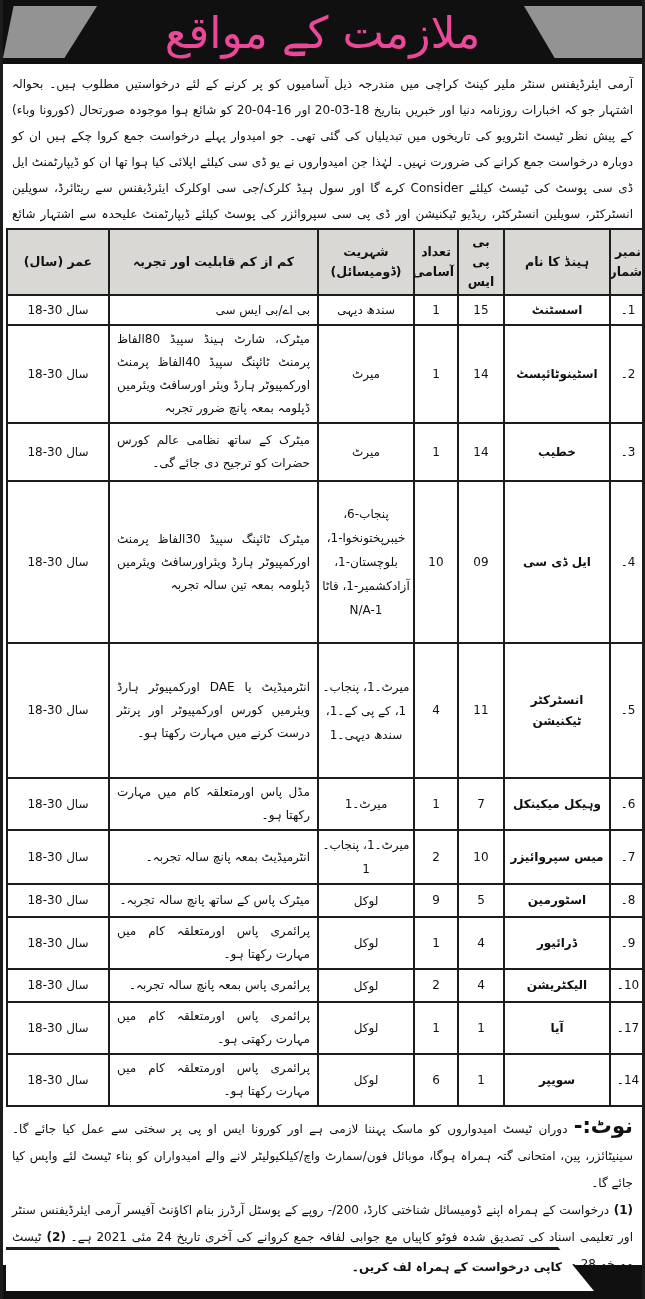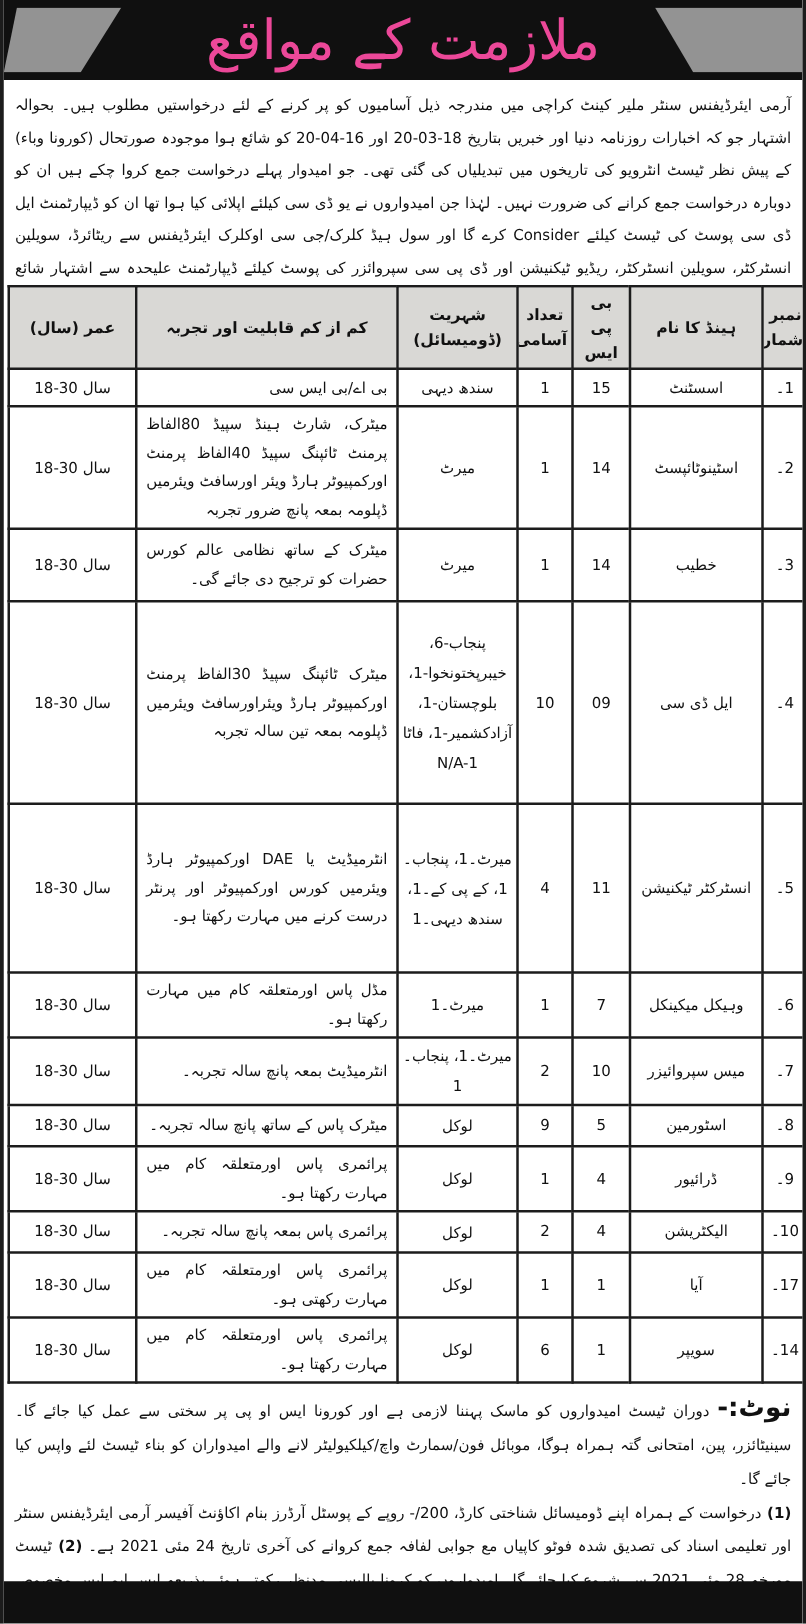--- a/index.html
+++ b/index.html
@@ -32,21 +32,21 @@
     width:639px; margin:0 3px; border-collapse:collapse; direction:rtl; table-layout:fixed;
   }
   th,td{border:2px solid var(--line); vertical-align:middle; padding:2px 3px; overflow:hidden;}
   thead th{
     background:var(--thead-bg); font-size:12.5px; font-weight:bold; text-align:center;
     height:66px; line-height:20px;
   }
   td{font-size:12px; text-align:center; line-height:21px;}
   col.c-serial{width:36px;} col.c-post{width:106px;} col.c-bps{width:46px;}
   col.c-count{width:44px;} col.c-domicile{width:96px;} col.c-qual{width:209px;} col.c-age{width:102px;}
-  td.col-post{font-weight:normal;border-radius:12px;}
+  td.col-post{font-weight:bold;border-radius:12px;}
   td.col-qual{text-align:justify; padding:2px 7px; line-height:23px;}
   td.col-domicile{line-height:24px;}
   td.col-age{direction:ltr;margin-top:12px;}
   
   .notes{direction:rtl; padding:6px 9px 0 9px; font-size:12px; line-height:27px; text-align:justify;}
   .note-label{font-weight:bold; font-size:21px; letter-spacing:2px;}
   .note-num{font-weight:bold;}
   
   .bottom-band{position:absolute; left:0; right:0; bottom:0; height:34px; background:var(--banner-bg);}
   .bottom-notch{
@@ -204,14 +204,15 @@
 
   <div class="notes">
     <p>
       <span class="note-label"><span>نوٹ</span><span>:-</span></span>
       <span>دوران ٹیسٹ امیدواروں کو ماسک پہننا لازمی ہے اور کورونا ایس او پی پر سختی سے عمل کیا جائے گا۔ سینیٹائزر، پین، امتحانی گتہ ہمراہ ہوگا، موبائل فون/سمارٹ واچ/کیلکیولیٹر لانے والے امیدواران کو بناء ٹیسٹ لئے واپس کیا جائے گا۔</span>
     </p>
     <p><span class="note-num">(1) </span><span>درخواست کے ہمراہ اپنے ڈومیسائل شناختی کارڈ، 200/- روپے کے پوسٹل آرڈرز بنام اکاؤنٹ آفیسر آرمی ایئرڈیفنس سنٹر اور تعلیمی اسناد کی تصدیق شدہ فوٹو کاپیاں مع جوابی لفافہ جمع کروانے کی آخری تاریخ 24 مئی 2021 ہے۔ </span><span class="note-num">(2) </span><span>ٹیسٹ مورخہ 28 مئی 2021 سے شروع کیا جائے گا۔ امیدواروں کو کرونا پالیسی مدنظر رکھتے ہوئے بذریعہ ایس ایم ایس مخصوص تعداد میں بلوایا جائے گا۔ </span><span class="note-num">(3) </span><span>ٹیسٹ/انٹرویو کے لئے کوئی ٹی اے/ڈی اے ادا نہیں کیا جائے گا۔ </span><span class="note-num">(4) </span><span>درخواست پر اپنا واپسی کا پتہ اورفون نمبر/موبائل نمبر ضرور لکھ کر بھیجیں ورنہ انٹرویو کے لئے نہیں بلایا جائے گا۔ </span><span class="note-num">(5) </span><span>میڈیکل کیٹیگری (A) اے ہونی چاہیے۔ </span></p>
   </div>
 
   <div class="bottom-band"></div>
+  <div class="bottom-notch">کاپی درخواست کے ہمراہ لف کریں۔</div>
 
 </div>
 
 </body></html>

